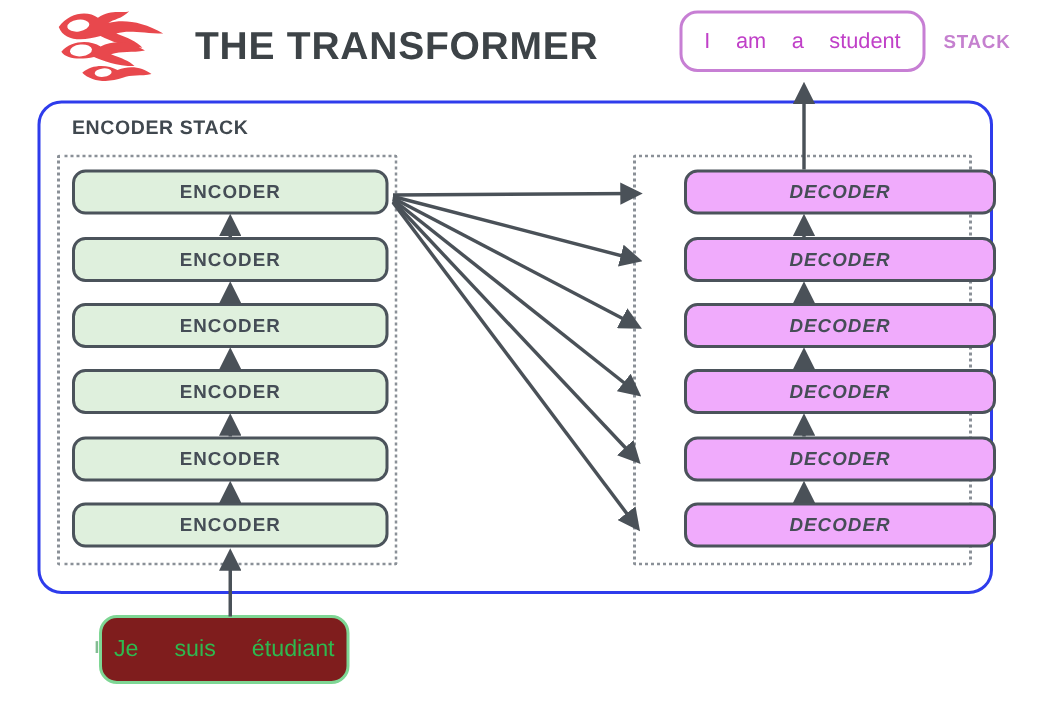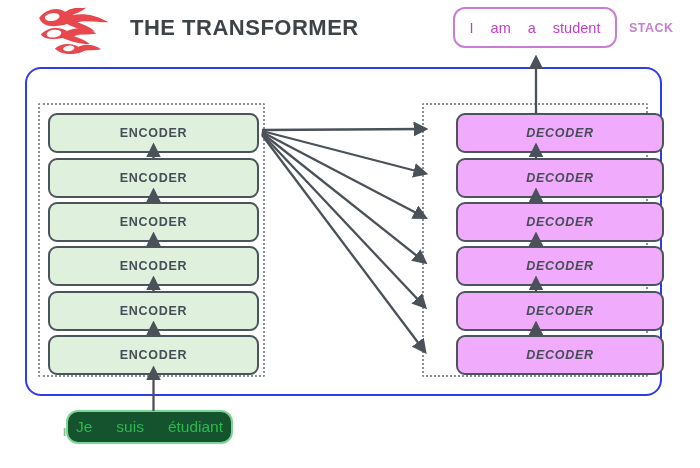--- a/index.html
+++ b/index.html
@@ -3,21 +3,21 @@
 <meta charset="utf-8">
 <style>
   html,body { margin:0; padding:0; background:#ffffff; }
   .canvas {
     position:relative; width:700px; height:468px; background:#ffffff;
     font-family:"Liberation Sans", sans-serif; overflow:hidden;
   }
   
   .logo { position:absolute; left:30px; top:4px; width:88px; height:54px; }
   .title {
-    position:absolute; left:130px; top:15px; font-size:22px; font-weight:bold;
+    position:absolute; left:130px; top:15px; font-size:26px; font-weight:bold;
     color:#3d4347; letter-spacing:0.5px; white-space:nowrap;
   }
   
   .output-box {
     position:absolute; left:453px; top:7px; width:164px; height:41px;
     border:2.5px solid #c77fd4; border-radius:12px; background:#fff;
     display:flex; align-items:center; justify-content:center; gap:17px;
     box-sizing:border-box;
   }
   .output-box span { color:#c040c8; font-size:14.5px; }
@@ -38,33 +38,33 @@
   .stack-label.enc { left:48px; top:77px; }
   .stack-label.dec { left:430px; top:77px; }
   .dotted {
     position:absolute; border:2px dotted #8a9097; box-sizing:border-box;
     border-radius:2px;
   }
   .dotted.enc { left:38px; top:103px; width:227px; height:274px; }
   .dotted.dec { left:422px; top:103px; width:226px; height:274px; }
   
   .box {
-    position:absolute; height:40px; border:2px solid #4b535b; border-radius:9px;
+    position:absolute; height:30px; border:2px solid #4b535b; border-radius:9px;
     display:flex; align-items:center; justify-content:center;
     font-size:12.5px; font-weight:bold; color:#454d56; letter-spacing:0.7px;
     box-sizing:border-box;
   }
   .box.enc { left:48px; width:211px; background:#dff0dd; }
   .box.dec { left:456px; width:208px; background:#f0abfc;font-style:italic; }
   .r0 { top:113px; } .r1 { top:158px; } .r2 { top:202px; }
   .r3 { top:246px; } .r4 { top:291px; } .r5 { top:335px; }
   
   .input-box {
-    position:absolute; left:66px; top:410px; width:167px; height:34px;
-    border:2px solid #7ed694; border-radius:12px; background:#14532d;
+    position:absolute; left:66px; top:410px; width:167px; height:46px;
+    border:2px solid #7ed694; border-radius:12px; background:#7f1d1d;
     display:flex; align-items:center; justify-content:center; gap:24px;
     box-sizing:border-box;
   }
   .input-box span { color:#2eb94f; font-size:15.5px; }
   .input-label {
     position:absolute; left:17px; top:426px; font-size:11.5px; font-weight:bold;
     color:#82bd92; letter-spacing:0.6px;margin-left:46px;
   }
   
   .arrows { position:absolute; left:0; top:0; width:700px; height:468px;
@@ -87,20 +87,21 @@
 
   <div class="output-box">
     <span>I</span>
     <span>am</span>
     <span>a</span>
     <span>student</span>
   </div>
   <div class="output-label">STACK</div>
 
   <div class="frame"></div>
+  <div class="stack-label enc">ENCODER STACK</div>
   <div class="dotted enc"></div>
   <div class="dotted dec"></div>
 
   <div class="box enc r0">ENCODER</div>
   <div class="box enc r1">ENCODER</div>
   <div class="box enc r2">ENCODER</div>
   <div class="box enc r3">ENCODER</div>
   <div class="box enc r4">ENCODER</div>
   <div class="box enc r5">ENCODER</div>
 

